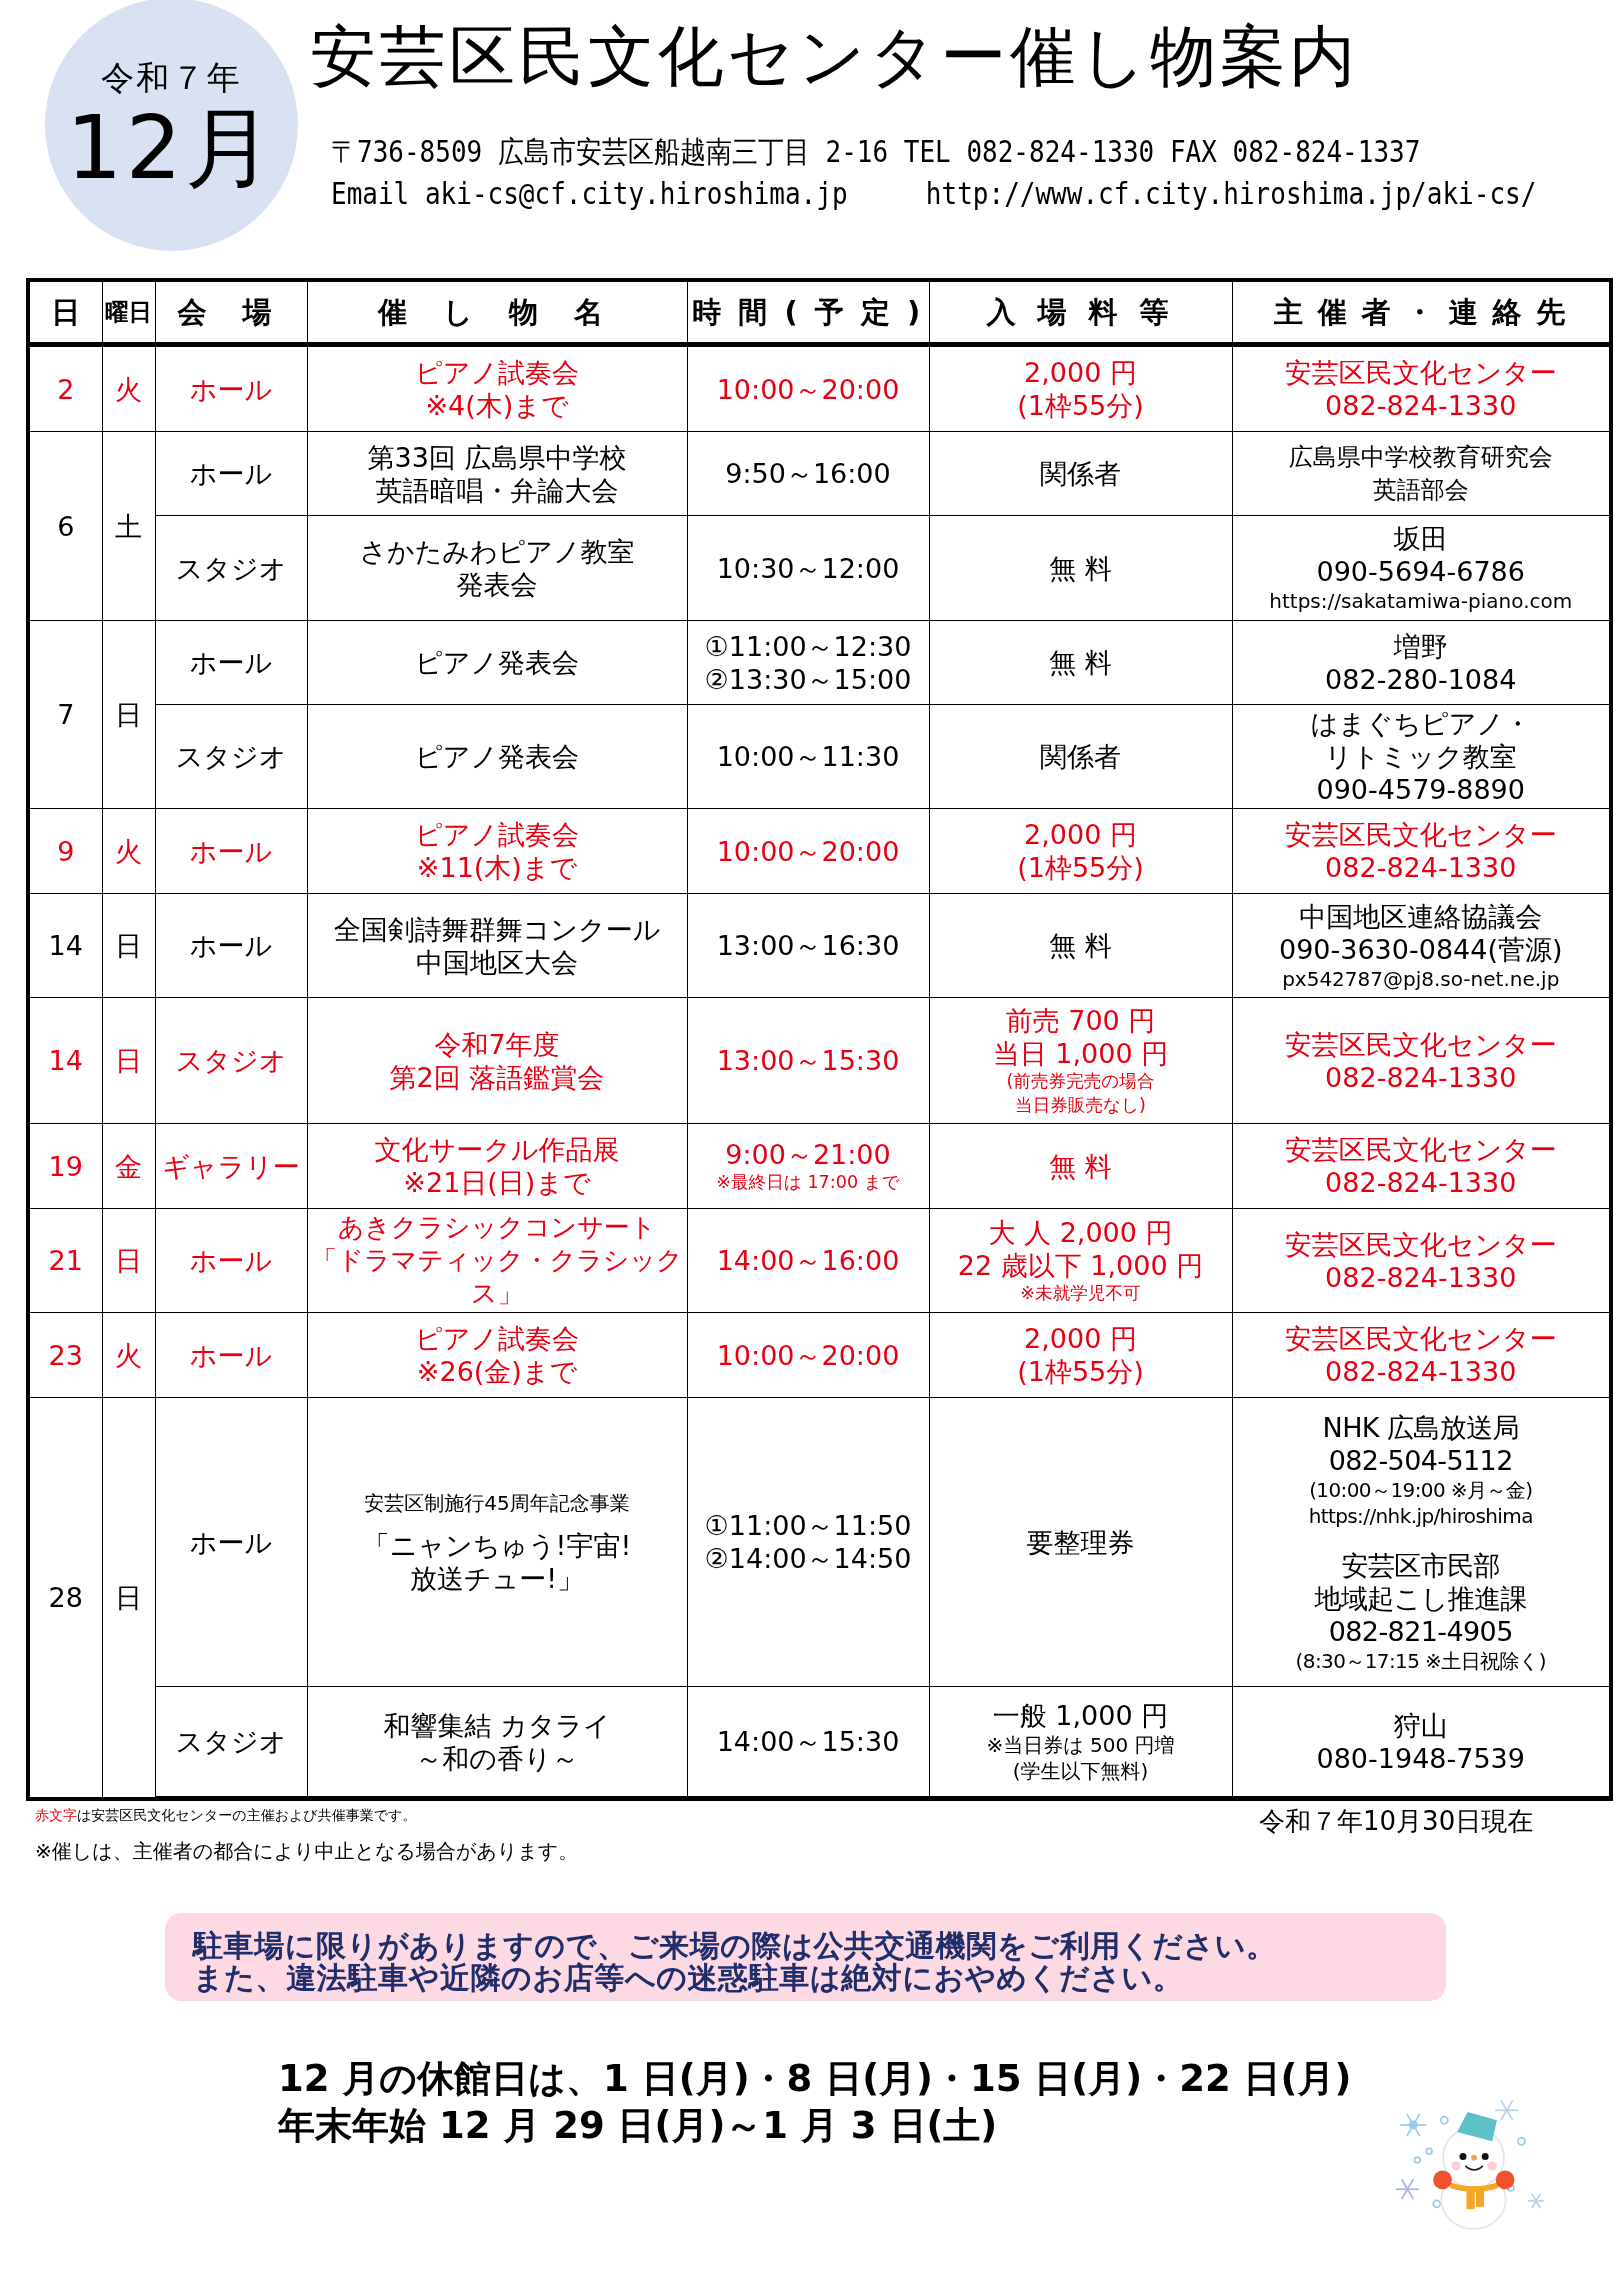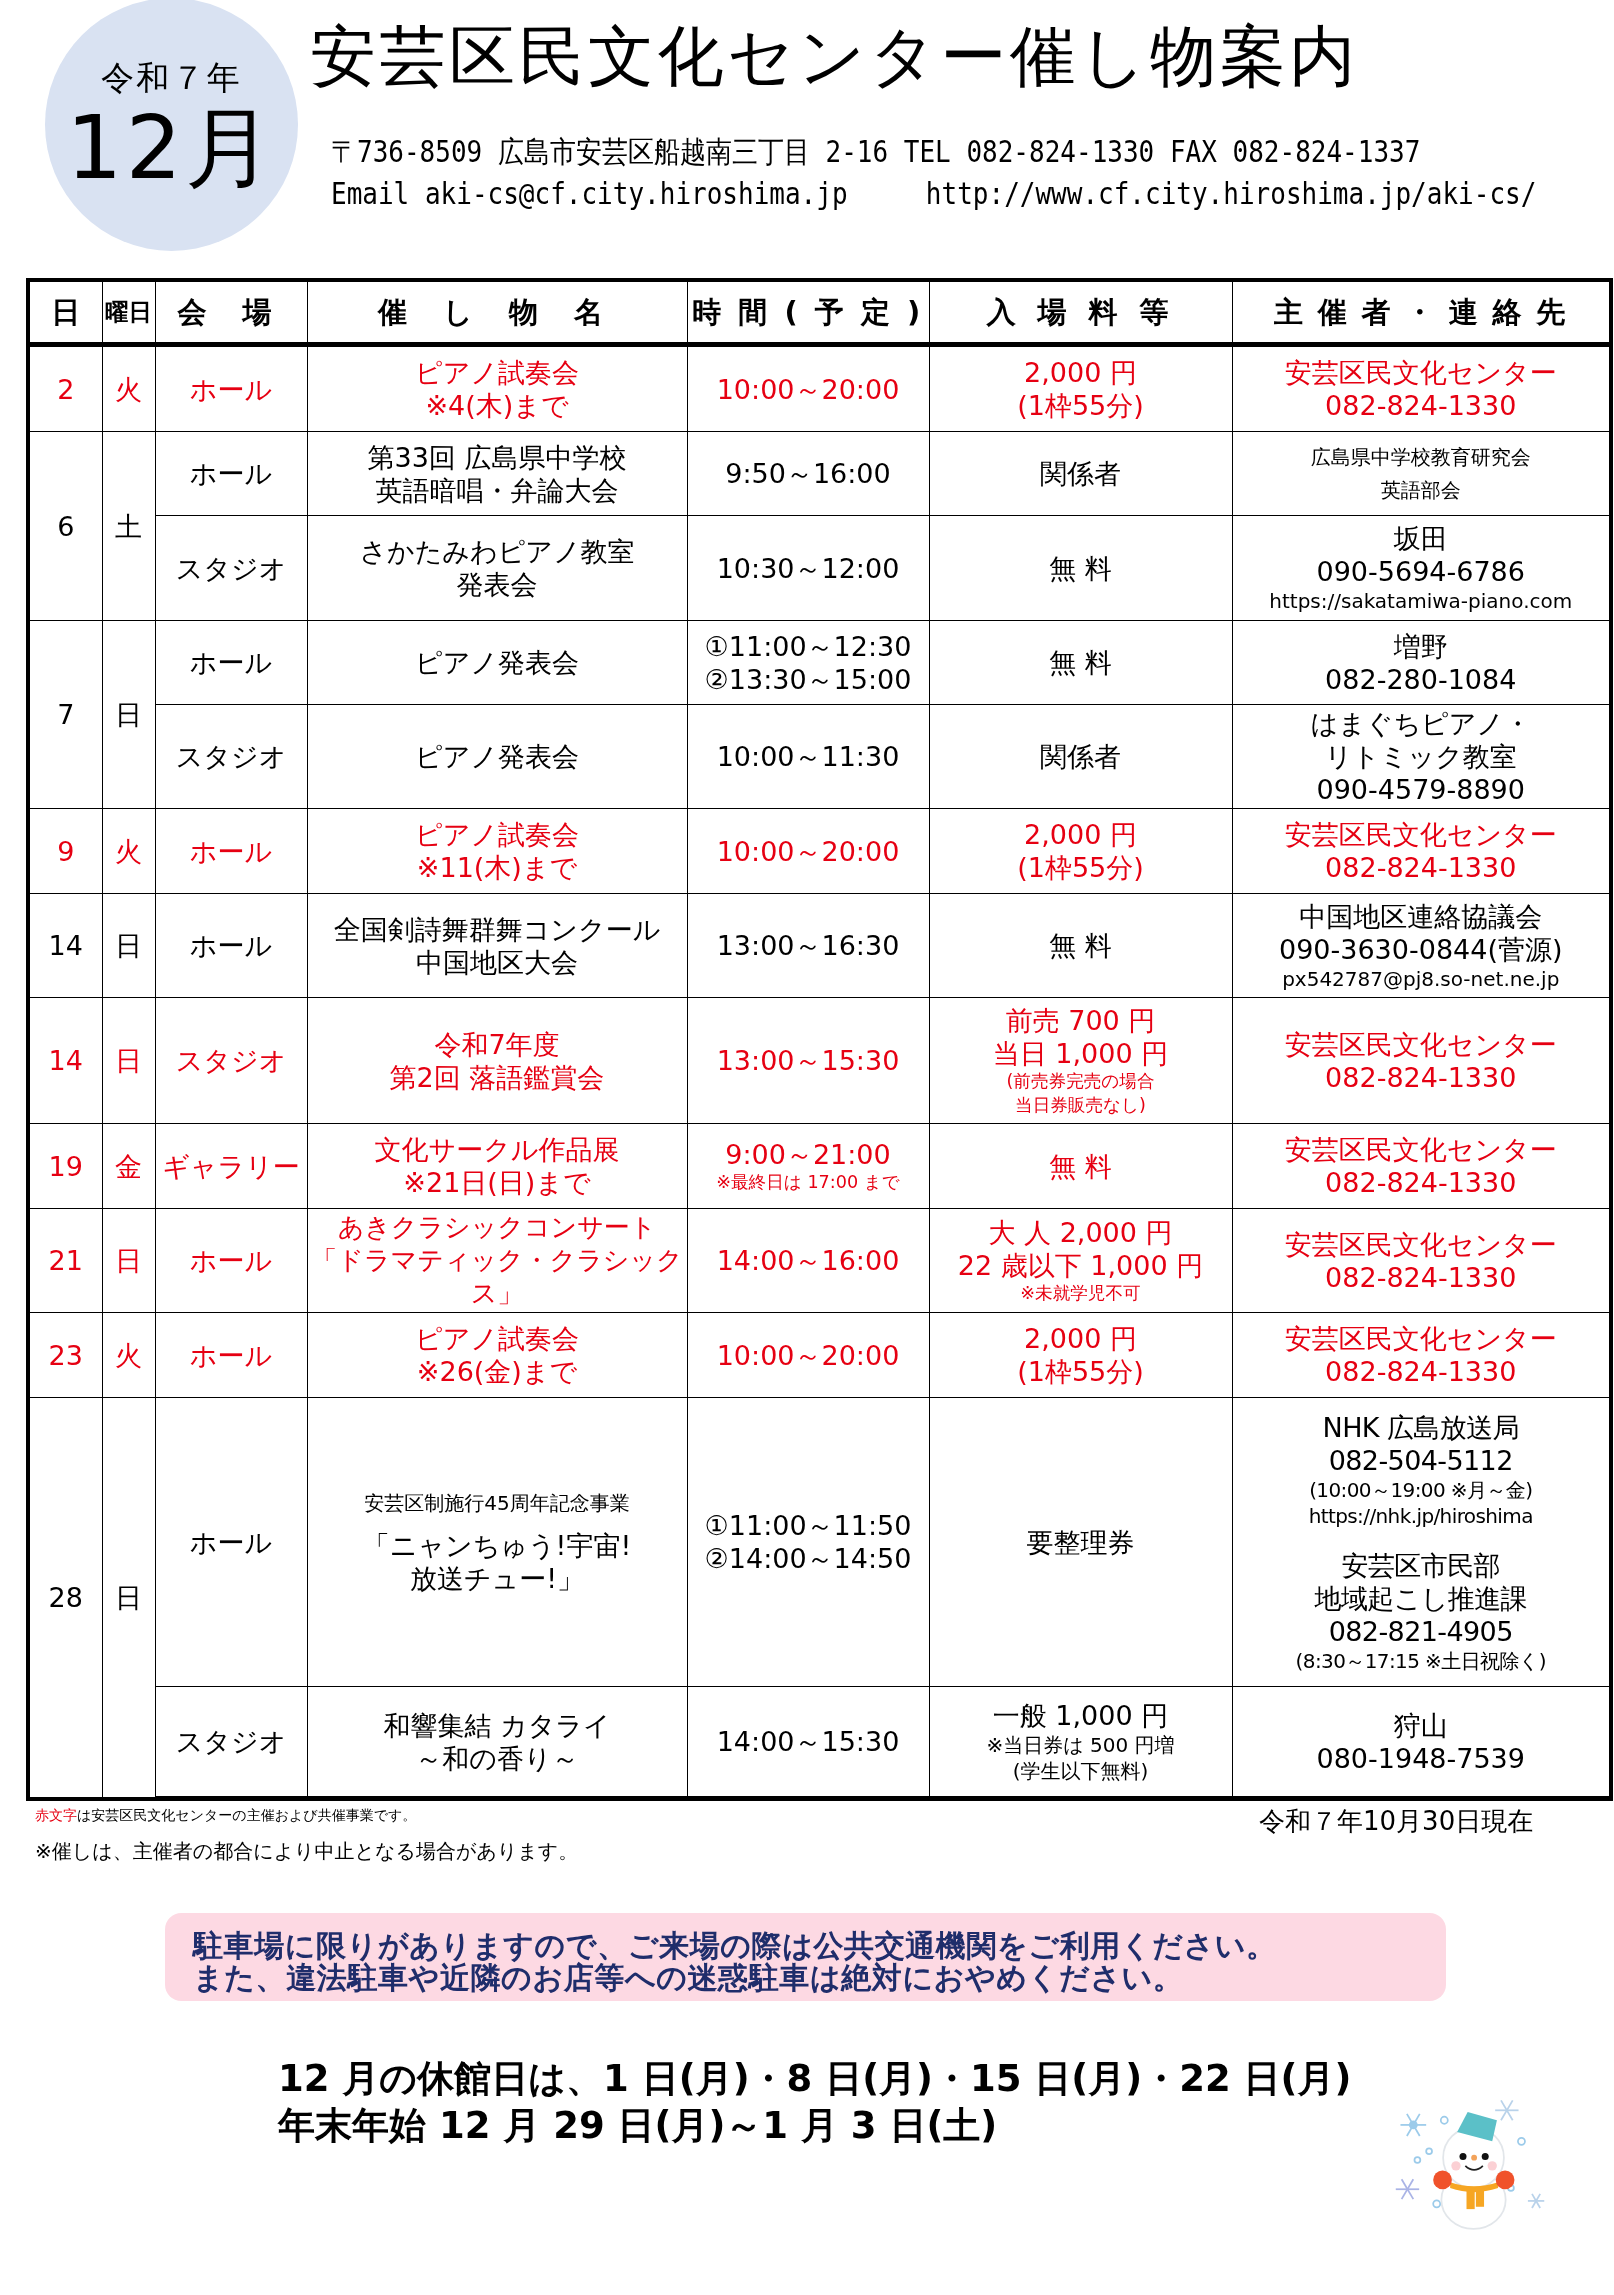--- a/index.html
+++ b/index.html
@@ -104,21 +104,21 @@
           <td class="">
             <span class="line">第33回  広島県中学校</span>
             <span class="line">英語暗唱・弁論大会</span>
           </td>
           <td class="">
             <span class="line">9:50～16:00</span>
           </td>
           <td class="">
             <span class="line">関係者</span>
           </td>
-          <td class="" style="font-size: 20px; text-align: center;">
+          <td class="" style="font-size: 24px; text-align: center;">
             <span class="line">広島県中学校教育研究会</span>
             <span class="line">英語部会</span>
           </td>
         </tr>
         <tr style="height: 105px;">
           <td class="">スタジオ</td>
           <td class="">
             <span class="line">さかたみわピアノ教室</span>
             <span class="line">発表会</span>
           </td>

